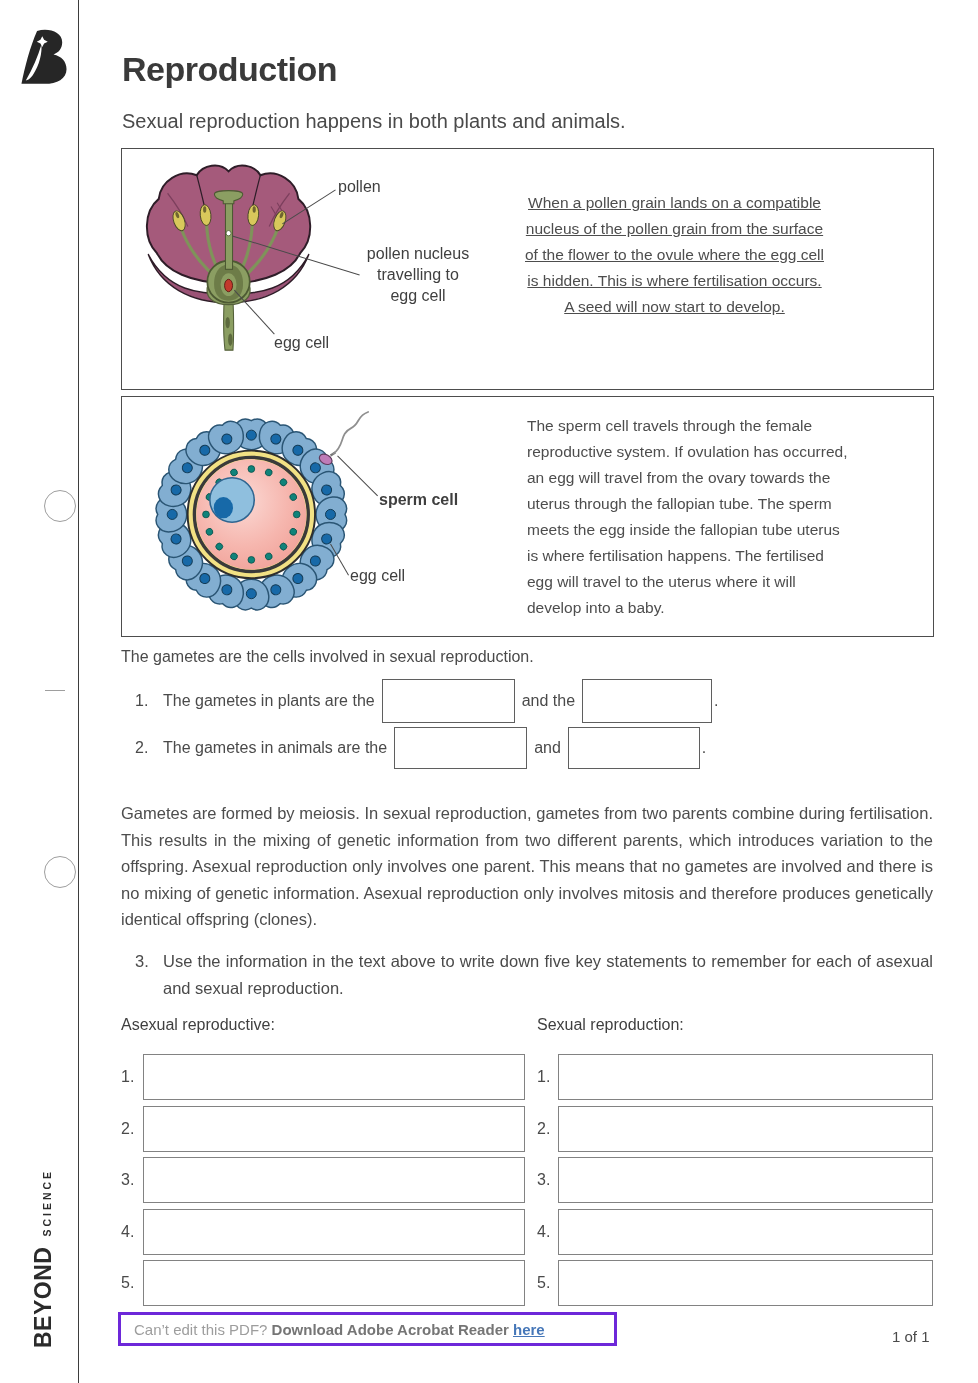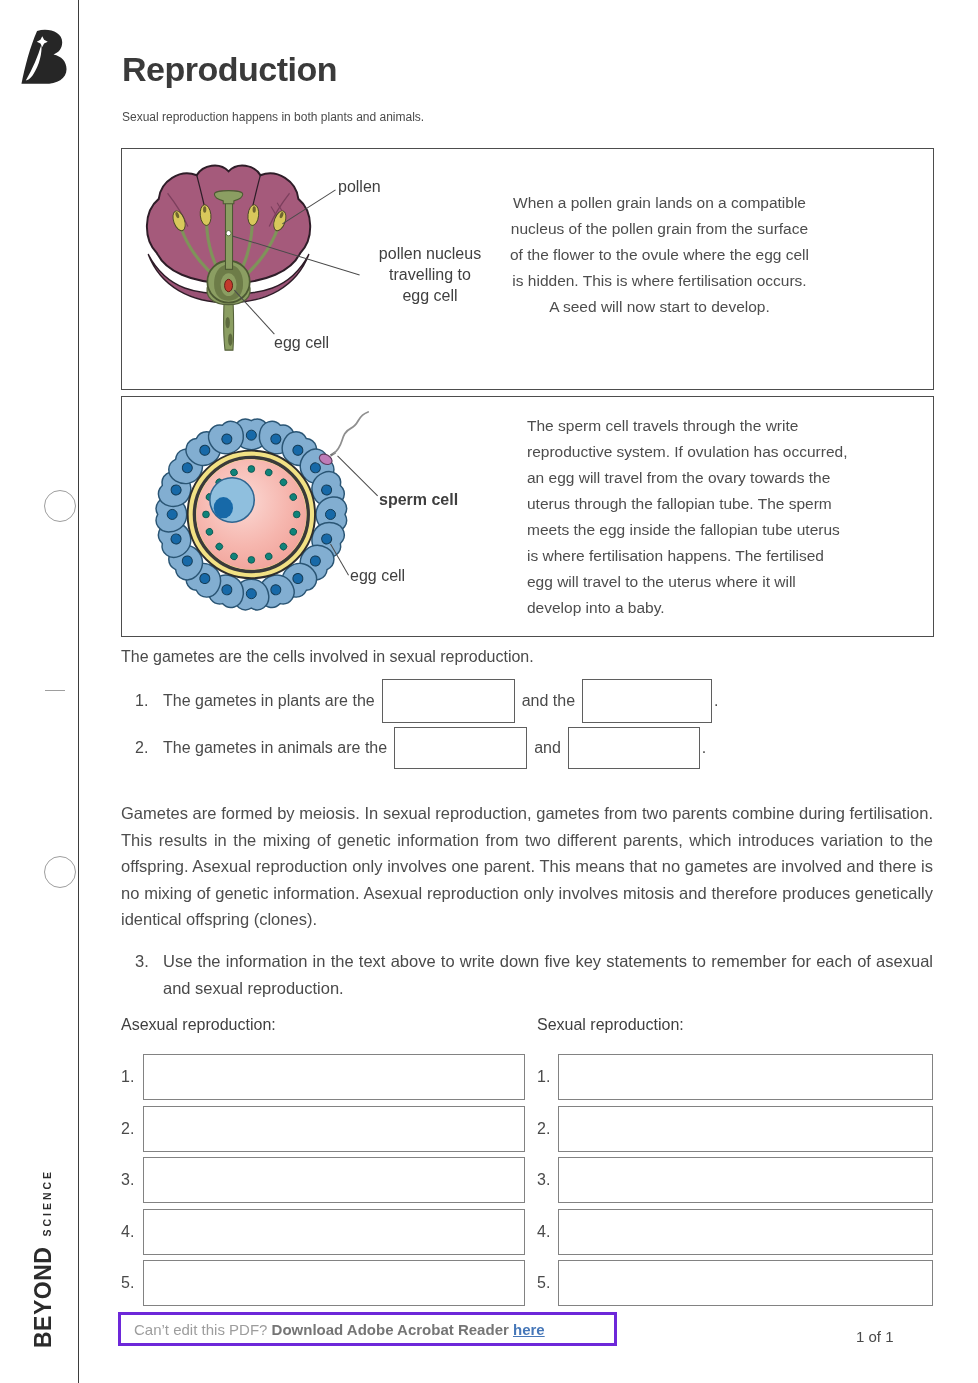--- a/index.html
+++ b/index.html
@@ -1,21 +1,21 @@
 <!DOCTYPE html>
 <html><head>
 <meta charset="utf-8">
 <style>
   html,body{margin:0;padding:0;background:#fff;}
   .page{position:relative;width:978px;height:1383px;background:#fff;overflow:hidden;
         font-family:"Liberation Sans",sans-serif;color:#4a4a4a;}
   .divider{position:absolute;left:78px;top:0;width:1px;height:1383px;background:#3d3d3d;}
   .logo{position:absolute;left:18px;top:28px;width:52px;height:58px;}
   .page-title{position:absolute;left:122px;top:50px;font-size:34px;font-weight:bold;color:#3a3a3a;letter-spacing:-0.5px;}
-  .subtitle{position:absolute;left:122px;top:110px;font-size:12px;color:#4a4a4a;}
+  .subtitle{position:absolute;left:122px;top:110px;font-size:20px;color:#4a4a4a;}
   .secbox{position:absolute;left:121px;width:811px;border:1px solid #4d4d4d;background:#fff;}
   .box1{top:148px;height:240px;text-align:center;}
   .box2{top:396px;height:239px;}
   .diagram{position:absolute;}
   .leader{position:absolute;left:0;top:0;width:100%;height:100%;pointer-events:none;}
   .diag-label{position:absolute;font-size:16px;color:#3f3f3f;line-height:21px;}
   .boxpara{position:absolute;font-size:15.5px;line-height:26px;color:#4d4d4d;white-space:nowrap;}
   .intro{position:absolute;left:121px;top:648px;font-size:16px;}
   .qrow{position:absolute;left:135px;display:flex;align-items:center;}
   .qrow .qnum{width:28px;flex:none;font-size:16px;}
@@ -37,21 +37,21 @@
   .col-asexual .anum{width:22px;}
   .col-asexual .abox{width:382px;}
   .col-sexual{left:537px;}
   .col-sexual .anum{width:21px;}
   .col-sexual .abox{width:375px;}
   .notice{position:absolute;left:118px;top:1312px;width:499px;height:34px;border:3px solid #6d28d9;
           box-sizing:border-box;display:flex;align-items:center;padding-left:13px;font-size:15px;white-space:pre;}
   .notice .plain{color:#9d9d9d;}
   .notice .bold{color:#757575;font-weight:bold;}
   .notice a{color:#4677b8;font-weight:bold;text-decoration:underline;cursor:pointer;}
-  .pagenum{position:absolute;left:856px;top:1328px;font-size:15px;color:#4a4a4a;}
+  .pagenum{position:absolute;left:892px;top:1328px;font-size:15px;color:#4a4a4a;}
   .brand{position:absolute;left:30px;top:1348px;transform:rotate(-90deg);transform-origin:0 0;
          white-space:nowrap;color:#2b2b2b;}
   .brand .main{font-size:23px;font-weight:bold;letter-spacing:0.5px;}
   .brand .sub{font-size:10.5px;font-weight:bold;letter-spacing:3px;margin-left:10px;}
   .punch{position:absolute;left:44px;width:30px;height:30px;border:1px solid #9e9e9e;border-radius:50%;}
   .punch1{top:490px;} .punch2{top:856px;}
   .dashmark{position:absolute;left:45px;top:690px;width:20px;height:0;border-top:1px solid #9e9e9e;}
 </style>
 </head>
 <body>
@@ -118,23 +118,23 @@
     </svg>
 
     <svg class="leader" viewBox="0 0 809 238">
       <g stroke="#4a4a4a" stroke-width="1" fill="none">
         <line x1="213" y1="40" x2="160" y2="74"></line>
         <line x1="237" y1="125" x2="110" y2="86"></line>
         <line x1="152" y1="184" x2="112" y2="140"></line>
       </g>
     </svg>
     <div class="diag-label" style="left:216px;top:27px;">pollen</div>
-    <div class="diag-label" style="left:253px;top:94px;width:110px;">pollen nucleus travelling to egg cell</div>
+    <div class="diag-label" style="left:241px;top:94px;width:110px;">pollen nucleus travelling to egg cell</div>
     <div class="diag-label" style="left:152px;top:183px;">egg cell</div>
-    <div class="boxpara" style="left:388px;top:41px;">
+    <div class="boxpara" style="left:403px;top:41px;text-decoration:underline;">
       <div>When a pollen grain lands on a compatible</div>
       <div>nucleus of the pollen grain from the surface</div>
       <div>of the flower to the ovule where the egg cell</div>
       <div>is hidden. This is where fertilisation occurs.</div>
       <div>A seed will now start to develop.</div>
     </div>
   </div>
 
   <div class="secbox box2">
     <svg class="diagram" style="left:28px;top:14px;" width="222" height="203" viewBox="0 0 230 210" preserveAspectRatio="none">
@@ -203,21 +203,21 @@
 
     <svg class="leader" viewBox="0 0 809 237">
       <g stroke="#4a4a4a" stroke-width="1" fill="none">
         <line x1="255" y1="98" x2="215" y2="58"></line>
         <line x1="226" y1="177" x2="208" y2="146"></line>
       </g>
     </svg>
     <div class="diag-label" style="left:257px;top:92px;font-weight:bold;">sperm cell</div>
     <div class="diag-label" style="left:228px;top:168px;">egg cell</div>
     <div class="boxpara" style="left:405px;top:16px;">
-      <div>The sperm cell travels through the write</div>
+      <div>The sperm cell travels through the female</div>
       <div>reproductive system. If ovulation has occurred,</div>
       <div>an egg will travel from the ovary towards the</div>
       <div>uterus through the fallopian tube. The sperm</div>
       <div>meets the egg inside the fallopian tube uterus</div>
       <div>is where fertilisation happens. The fertilised</div>
       <div>egg will travel to the uterus where it will</div>
       <div>develop into a baby.</div>
     </div>
   </div>
 
@@ -241,21 +241,21 @@
     <span class="qtext" style="margin-left:-5px;">.</span>
   </div>
 
   <div class="para">Gametes are formed by meiosis. In sexual reproduction, gametes from two parents combine during fertilisation. This results in the mixing of genetic information from two different parents, which introduces variation to the offspring. Asexual reproduction only involves one parent. This means that no gametes are involved and there is no mixing of genetic information. Asexual reproduction only involves mitosis and therefore produces genetically identical offspring (clones).</div>
 
   <div class="q3">
     <span class="qnum">3.</span>
     <span class="qtext">Use the information in the text above to write down five key statements to remember for each of asexual and sexual reproduction.</span>
   </div>
 
-  <div class="colhead" style="left:121px;">Asexual reproduction:</div>
+  <div class="colhead" style="left:121px;">Asexual reproductive:</div>
   <div class="colhead" style="left:537px;">Sexual reproduction:</div>
 
   <div class="anscol col-asexual">
     <div class="arow">
       <span class="anum">1.</span>
       <input type="text" class="abox" style="">
     </div>
     <div class="arow">
       <span class="anum">2.</span>
       <input type="text" class="abox" style="">

